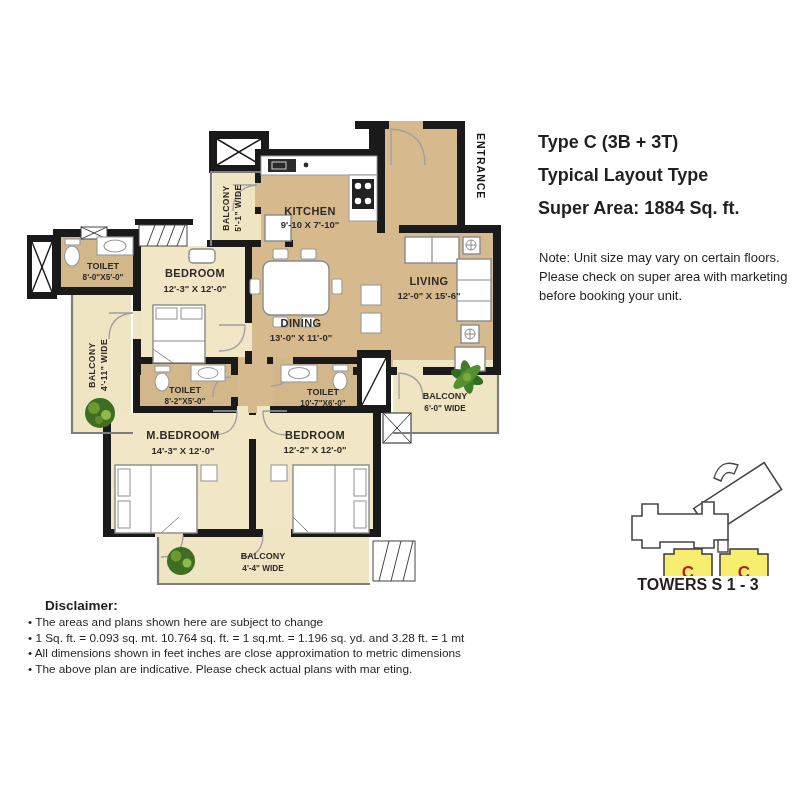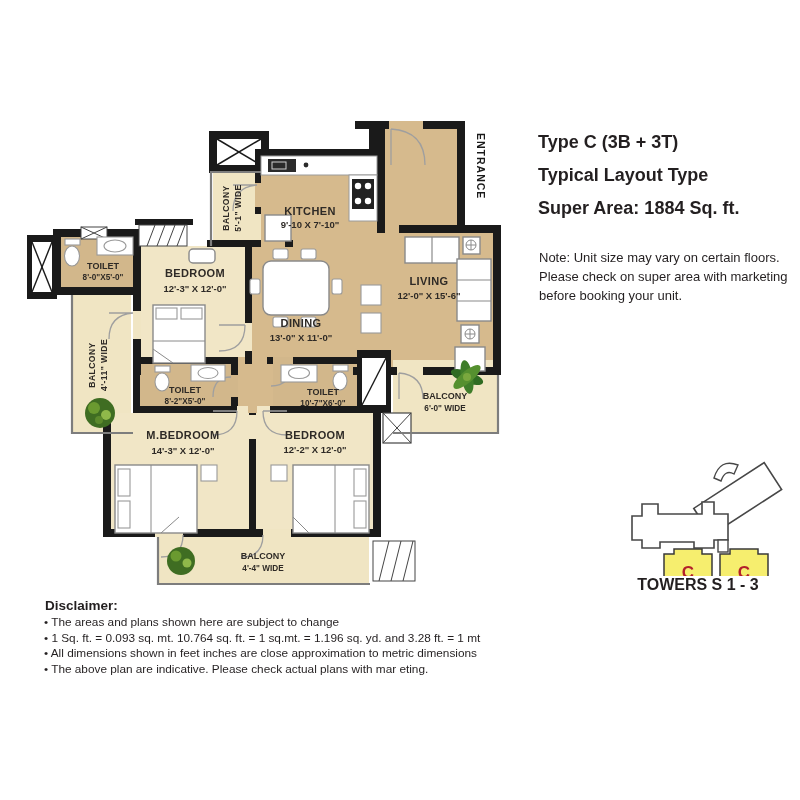--- a/index.html
+++ b/index.html
@@ -4,21 +4,21 @@
 <style>
   html,body{margin:0;padding:0;background:#ffffff;}
   body{width:800px;height:800px;position:relative;font-family:"Liberation Sans", sans-serif;color:#231f20;overflow:hidden;}
   .abs{position:absolute;}
   
   #title-block{left:538px;top:126px;width:260px;font-size:18px;line-height:33px;font-weight:600;letter-spacing:0px;}
   #note-block{left:539px;top:248px;width:262px;font-size:13px;line-height:19px;font-weight:400;}
   
   #disclaimer{left:28px;top:598px;width:470px;}
   #disclaimer .head{font-weight:700;font-size:13.5px;margin-bottom:2px;padding-left:17px;}
-  #disclaimer .b{font-size:11.8px;line-height:15.5px;margin-left:16px;}
+  #disclaimer .b{font-size:11.8px;line-height:15.5px;}
   
   #tower-caption{left:605px;top:576px;width:186px;text-align:center;font-weight:700;font-size:16px;}
   svg text{font-family:"Liberation Sans", sans-serif;}
   .rname{font-size:11px;font-weight:700;fill:#2e2a26;letter-spacing:.4px;}
   .rdims{font-size:9.5px;font-weight:700;fill:#2e2a26;}
   .sname{font-size:9px;font-weight:700;fill:#2e2a26;}
   .sdims{font-size:8.2px;font-weight:700;fill:#2e2a26;}
   .vtext{font-size:8.6px;font-weight:700;fill:#2e2a26;letter-spacing:.4px;}
   .entr{font-size:10.5px;font-weight:700;fill:#1a1a1a;letter-spacing:1px;}
   .wall{fill:#1a1a1a;}

